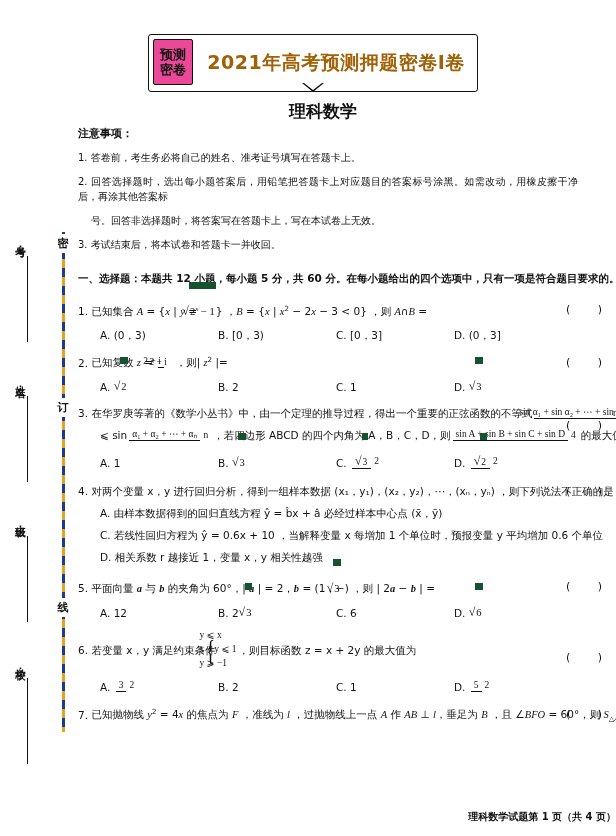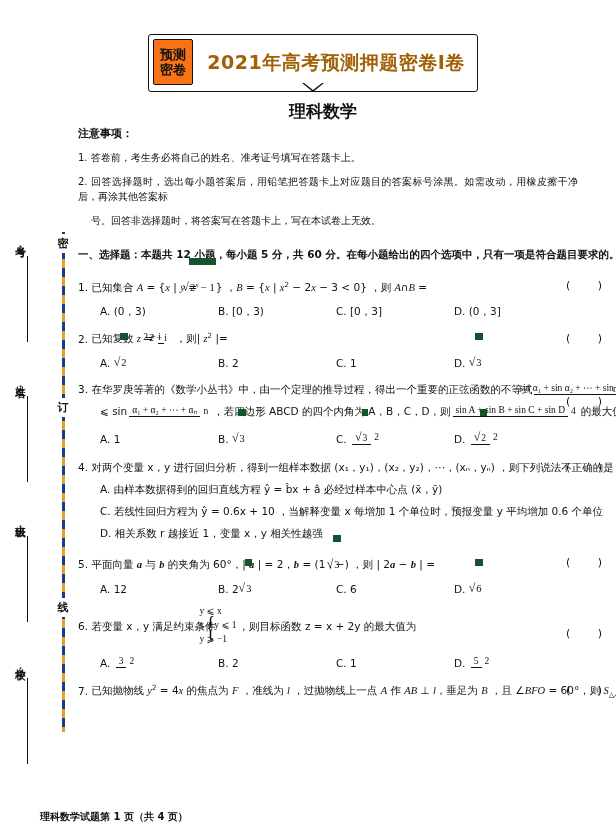--- a/index.html
+++ b/index.html
@@ -76,21 +76,21 @@
     border-right: 9px solid transparent;
     border-top: 7px solid #fff;
     z-index: 2;
   }
   .badge {
     position: absolute; left: 5px; top: 5px; width: 40px; height: 46px;
     border: 1.4px solid #111; border-radius: 2px;
     display: flex; flex-direction: column; align-items: center; justify-content: center;
     font-family: "DejaVu Sans", "Liberation Sans", sans-serif;
     font-weight: bold; font-size: 13px; line-height: 1.18;
-    background: #f97316; z-index: 3;
+    background: #ec4899; z-index: 3;
   }
   .banner-title {
     position: absolute; left: 52px; right: 6px; top: 0; bottom: 0;
     display: flex; align-items: center; justify-content: center;
     font-family: "DejaVu Sans", "Liberation Sans", sans-serif;
     font-weight: bold; font-size: 19px; letter-spacing: 0.5px;
     color: #a16207;
   }
   .subject {
     position: absolute; left: 0; right: 0; top: 100px;
@@ -183,21 +183,21 @@
   }
 
   .ansbox {
     position: absolute; right: -36px;
     font-family: "DejaVu Sans", "Liberation Sans", sans-serif;
     font-size: 11px; letter-spacing: 12px;
   }
 
   .footer {
     position: absolute; left: 0; right: 0; bottom: 12px;
-    text-align: left;
+    text-align: right;
     font-family: "DejaVu Sans", "Liberation Sans", sans-serif;
     font-weight: bold; font-size: 10px;
     padding-left: 40px;
   }
 </style>
 </head>
 <body>
 
 <div class="page">
 
@@ -222,20 +222,21 @@
     <div class="banner-title">2021年高考预测押题密卷Ⅰ卷</div>
   </div>
   <div class="subject">理科数学</div>
 
   <div class="content">
 
     <div class="notice-title">注意事项：</div>
     <div class="notice-item">1. 答卷前，考生务必将自己的姓名、准考证号填写在答题卡上。</div>
     <div class="notice-item">2. 回答选择题时，选出每小题答案后，用铅笔把答题卡上对应题目的答案标号涂黑。如需改动，用橡皮擦干净后，再涂其他答案标</div>
     <div class="notice-cont">号。回答非选择题时，将答案写在答题卡上，写在本试卷上无效。</div>
+    <div class="notice-item">3. 考试结束后，将本试卷和答题卡一并收回。</div>
 
     <div class="section-head">一、选择题：本题共 12 小题，每小题 5 分，共 60 分。在每小题给出的四个选项中，只有一项是符合题目要求的。</div>
 
     <div class="q">
       <div class="q-stem">
         <span>1.</span>
         <span>已知集合 <i class="v">A</i> = {<i class="v">x</i> | <i class="v">y</i> =
           <span class="sqrt"><span class="rad">√</span><span class="arg">2<sup class="s"><i class="v">x</i></sup>&nbsp;−&nbsp;1</span></span>}
           ，<i class="v">B</i> = {<i class="v">x</i> | <i class="v">x</i><sup class="s">2</sup> − 2<i class="v">x</i> − 3 &lt; 0} ，则 <i class="v">A</i>∩<i class="v">B</i> =</span>
         <span class="ansbox" style="top:0;">(    )</span>

